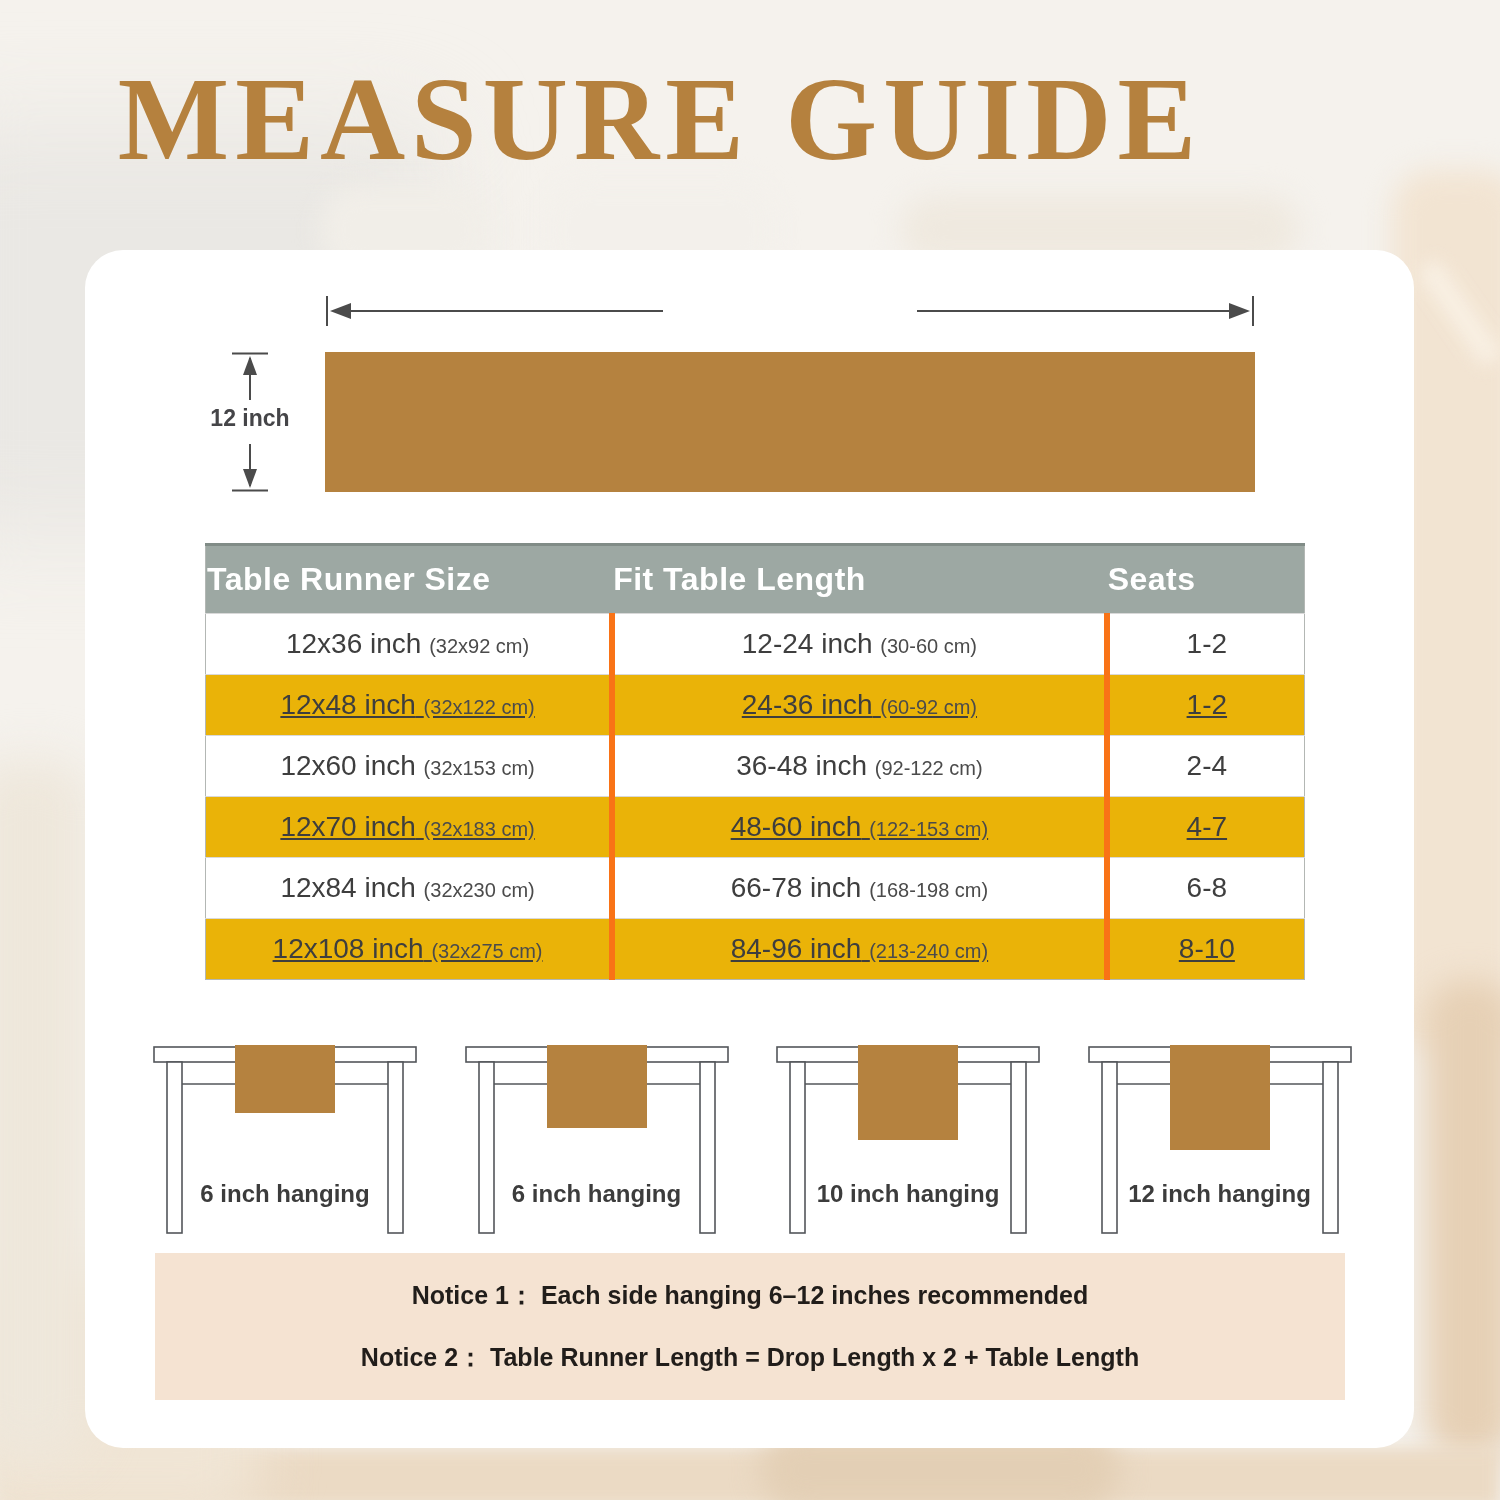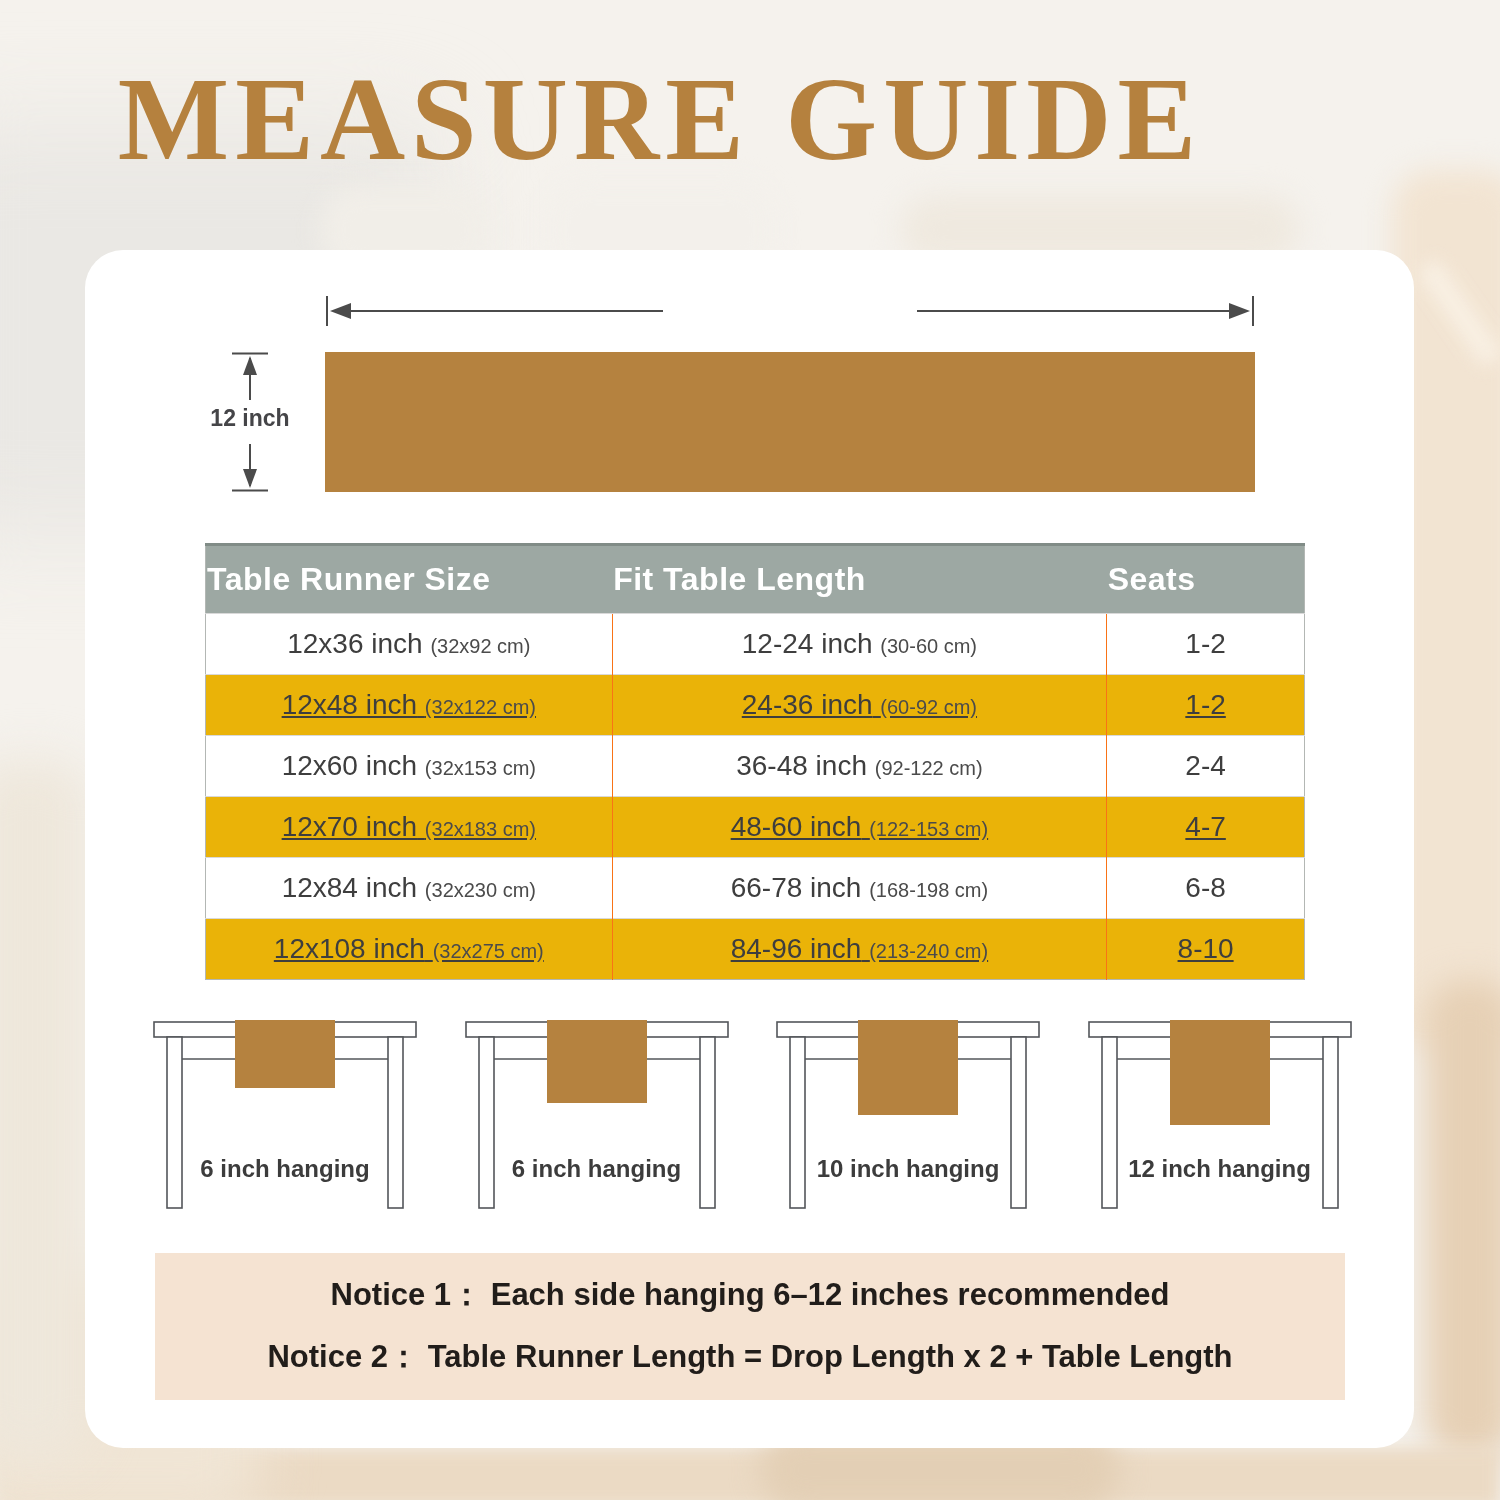--- a/index.html
+++ b/index.html
@@ -62,46 +62,46 @@
   .size-table th{
     background:#9da8a3;color:#ffffff;
     font-size:32px;font-weight:700;letter-spacing:0.5px;
     height:65px;text-align:left;vertical-align:middle;
   }
   .size-table td{
     height:58px;text-align:center;vertical-align:middle;
     font-size:28px;color:#3e3e3e;
     border-top:1px solid #d9d9d9;
   }
-  .size-table td + td{border-left:1px solid #f97316;}
+  .size-table td + td{border-left:6px solid #f97316;}
   .size-table tr.alt td{background:#eab308;text-decoration:underline;}
   .cm{font-size:20px;color:#4b4b4b;}
   .col-size{width:37%;}
   .col-fit{width:45%;}
   .col-seats{width:18%;}
 
   
   .hang-row{
-    position:absolute;left:60px;top:770px;width:1210px;height:200px;
+    position:absolute;left:60px;top:795px;width:1210px;height:200px;
     display:flex;gap:36px;
   }
   .hang{position:relative;width:280px;height:200px;}
   .hang svg{position:absolute;left:0;top:0;}
   .hang-label{
     position:absolute;left:0;top:135px;width:280px;text-align:center;
     font-size:24px;font-weight:600;color:#3c3c3c;
   }
 
   
   .notice{
     position:absolute;left:70px;top:1003px;width:1190px;height:147px;
     background:#f5e3d2;
   }
   .notice p{
-    margin:0;text-align:center;font-size:31px;font-weight:700;
+    margin:0;text-align:center;font-size:25px;font-weight:700;
     color:#211d1a;line-height:62px;
   }
   .notice p:first-child{margin-top:11px;}
 </style>
 </head>
 <body>
 
 <div class="bg-blob blob-topleft"></div>
 <div class="bg-blob blob-canister1"></div>
 <div class="bg-blob blob-canister2"></div>

